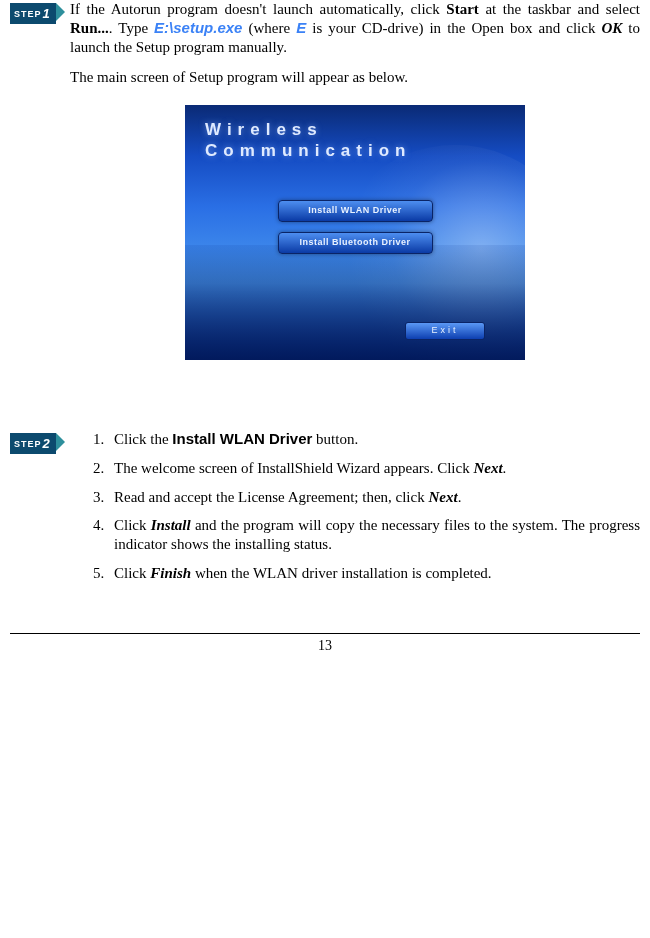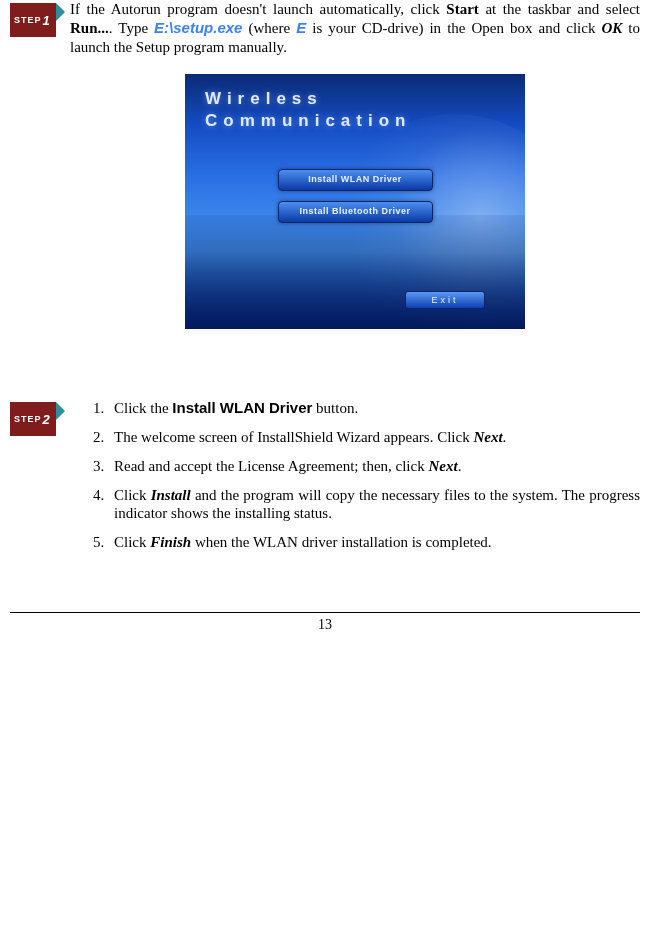--- a/index.html
+++ b/index.html
@@ -16,22 +16,22 @@
     box-sizing: border-box;
   }
   .step-block {
     display: flex;
     align-items: flex-start;
     margin-bottom: 6px;
   }
   .step-tag {
     flex-shrink: 0;
     width: 46px;
-    height: 34px;
-    background: #7f1d1d;
+    height: 21px;
+    background: #0c4a6e;
     color: #fff;
     font-family: Arial, sans-serif;
     font-size: 9px;
     font-weight: bold;
     letter-spacing: 1px;
     display: flex;
     align-items: center;
     padding-left: 4px;
     position: relative;
     margin-right: 14px;
@@ -169,40 +169,41 @@
     flex: 1;
   }
   ol.steps li {
     text-align: justify;
     padding-left: 6px;
     margin-bottom: 10px;
     line-height: 1.25;
   }
   .footer-line {
     border-top: 1px solid #000;
-    margin: 50px 10px 0 10px;
+    margin: 40px 10px 0 10px;
     text-align: center;
     padding-top: 4px;
     font-size: 14px;
   }
 </style>
 </head>
 <body>
 
 <div class="page">
 
   <div class="step-block">
     <div class="step-tag">
       <span>STEP</span>
       <span class="num">1</span>
     </div>
     <div class="step-content">
       <p>
         <span>If the Autorun program doesn't launch automatically, click </span><b>Start</b><span> at the taskbar and select </span><b>Run...</b><span>.  Type </span><span class="red-cmd">E:\setup.exe</span><span> (where </span><span class="red-cmd">E</span><span> is your CD-drive) in the Open box and click </span><span class="sans-bi">OK</span><span> to launch the Setup program manually.</span>
       </p>
+      <p>The main screen of Setup program will appear as below.</p>
 
       <div class="installer">
         <div class="installer-title">Wireless Communication</div>
         <div class="installer-btns">
           <div class="inst-btn">Install WLAN Driver</div>
           <div class="inst-btn">Install Bluetooth Driver</div>
         </div>
         <div class="exit-btn">Exit</div>
       </div>
     </div>

